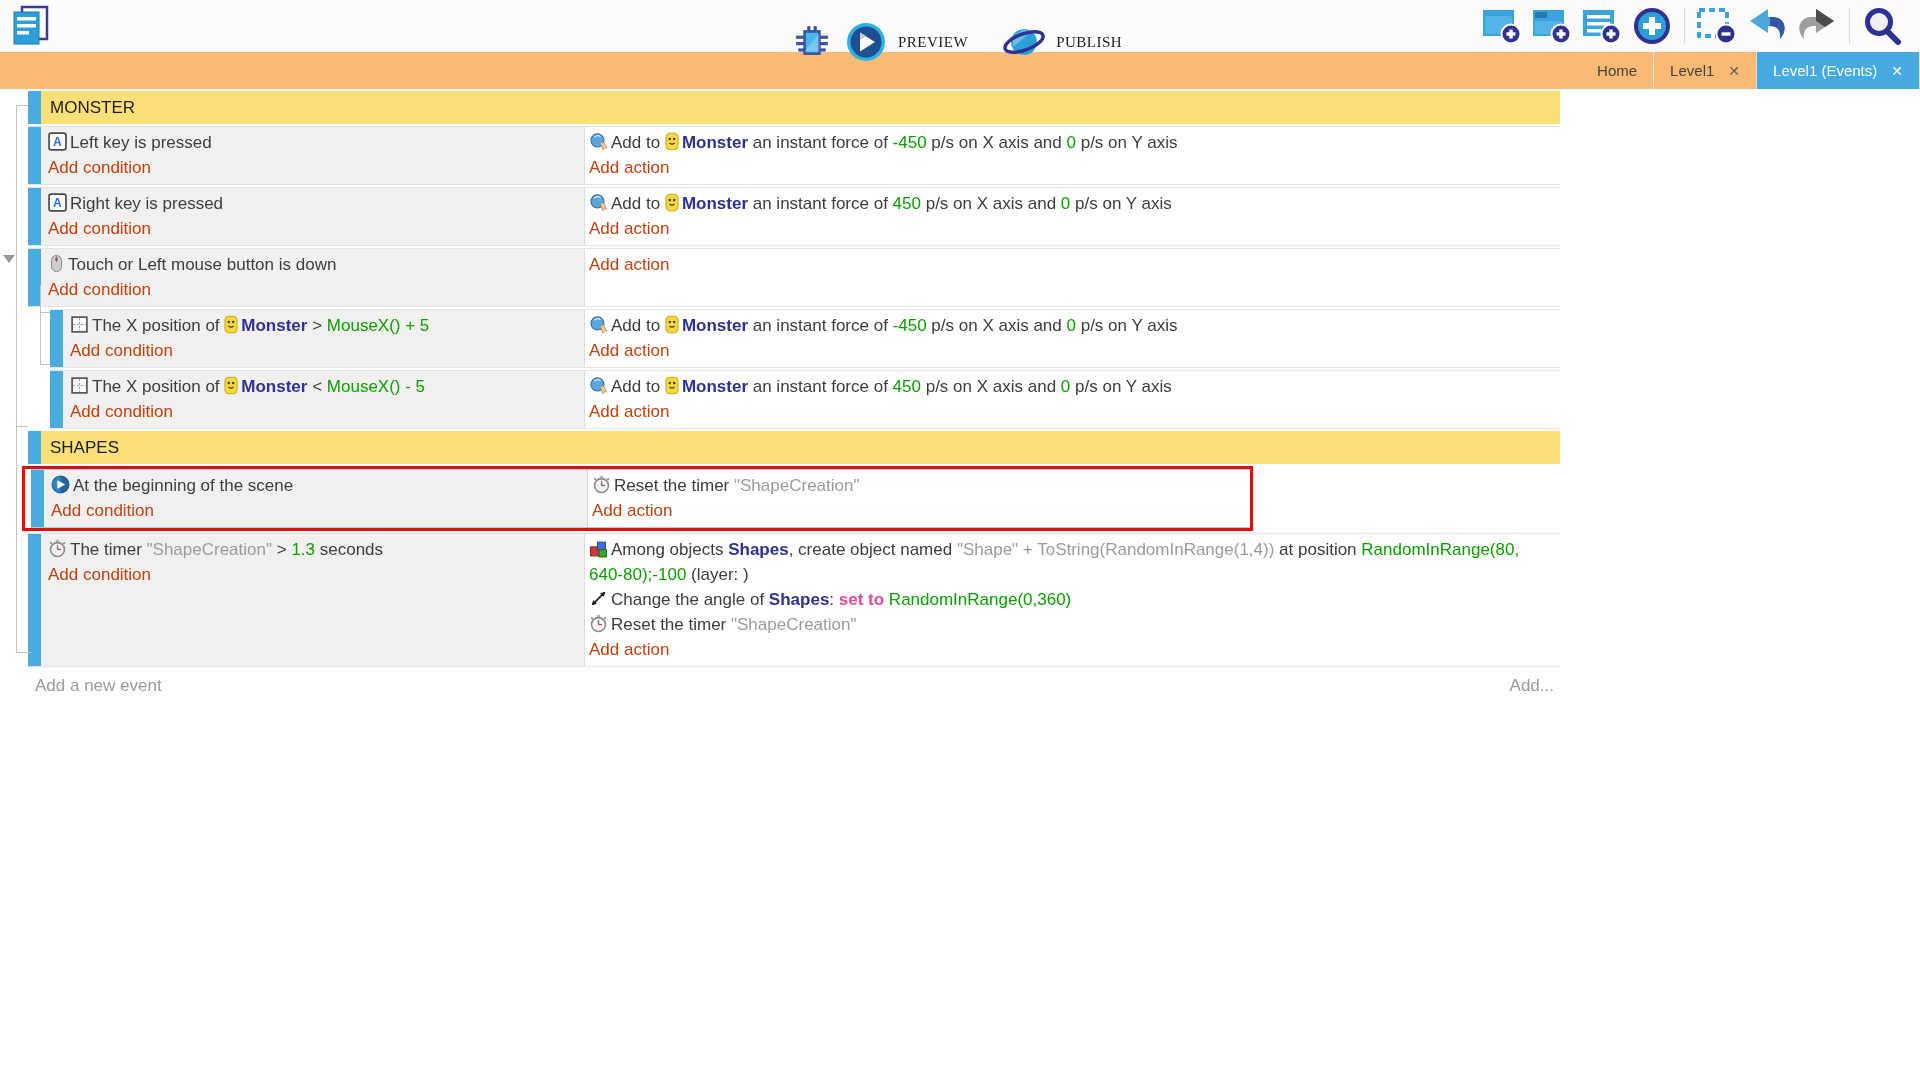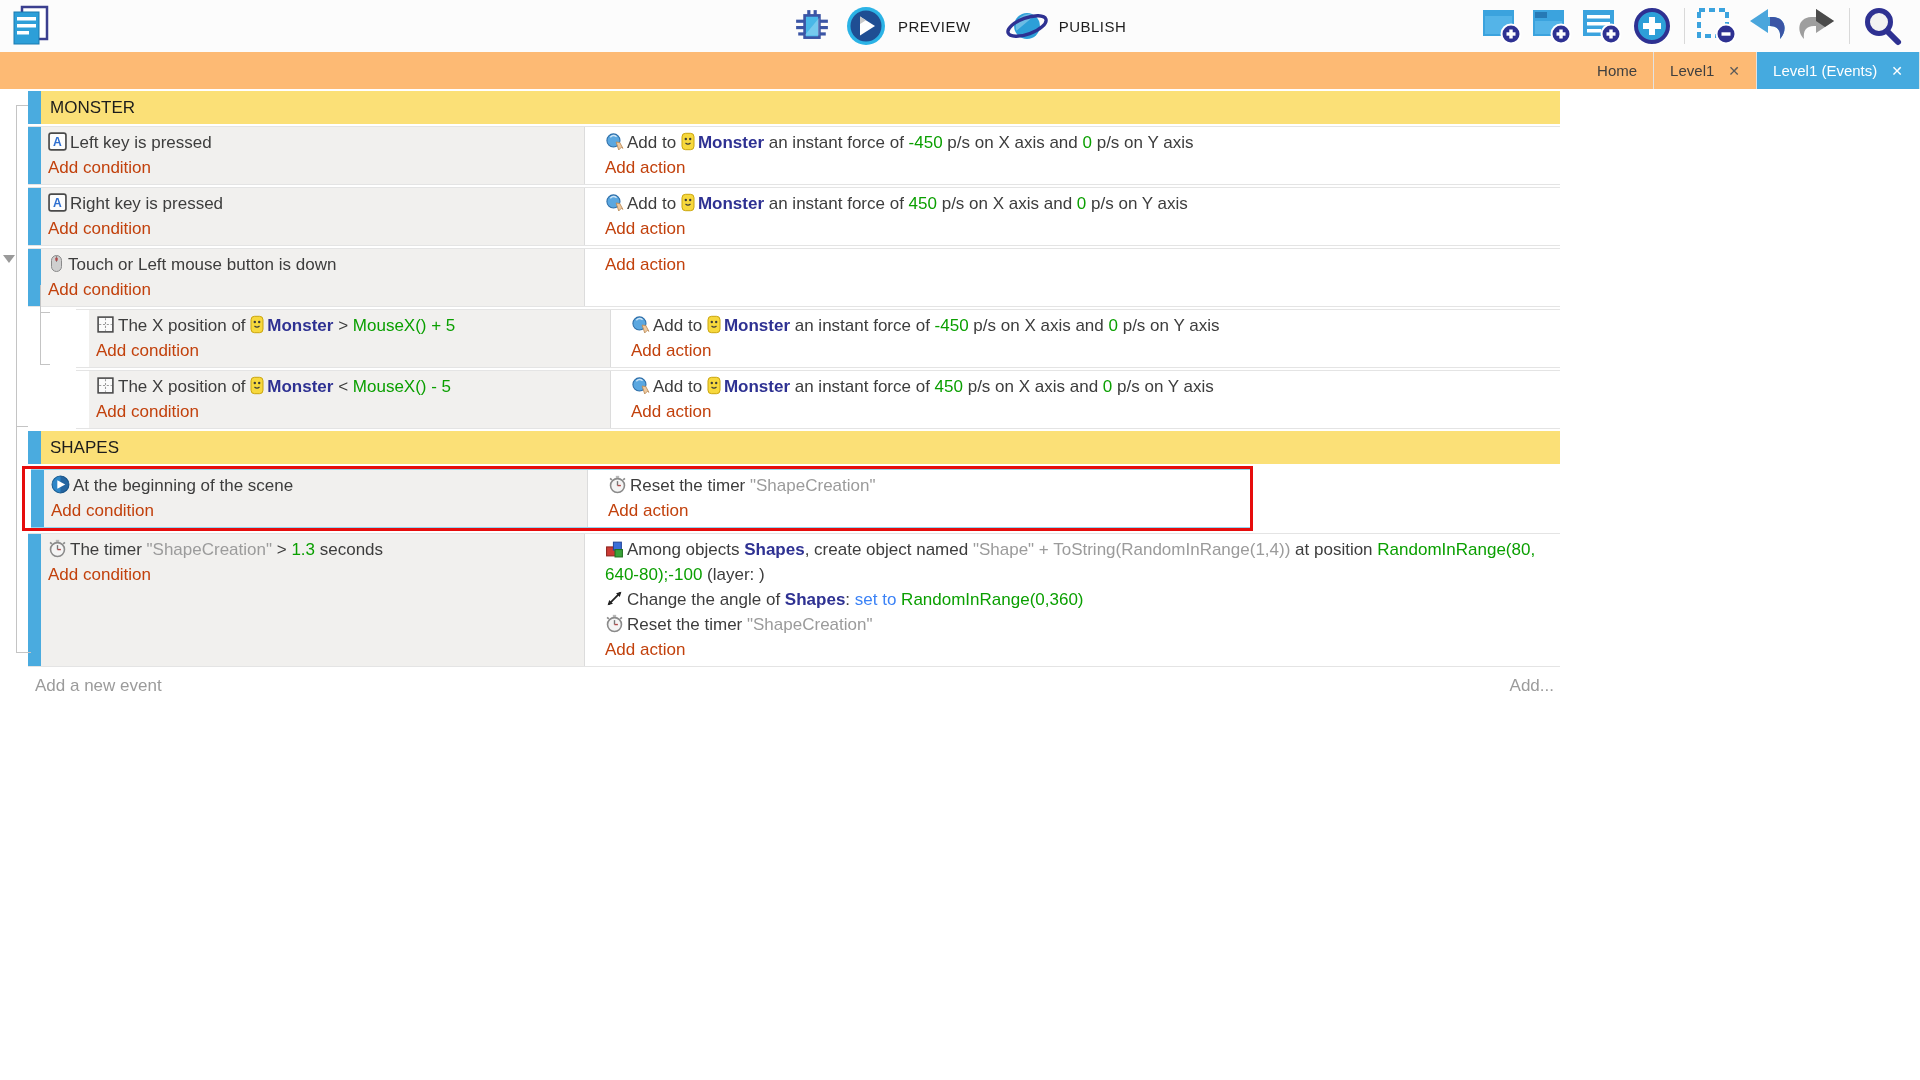--- a/index.html
+++ b/index.html
@@ -1,21 +1,21 @@
 <!DOCTYPE html>
 <html><head>
 <meta charset="utf-8">
 <style>
   * { box-sizing: border-box; margin: 0; padding: 0; }
   html,body { width: 1920px; height: 1080px; background:#fff; font-family:"Liberation Sans", sans-serif; overflow:hidden; }
 
   
   .toolbar { position:relative; height:52px; background:#fcfcfc; }
   .logo { position:absolute; left:8px; top:5px; width:42px; height:42px; }
-  .center-tools { position:absolute; left:790px; top:6px; display:flex; align-items:center; gap:10px; }
+  .center-tools { position:absolute; left:790px; top:22px; display:flex; align-items:center; gap:10px;font-family:Liberation Serif, serif; }
   .tool-label { font-size:15px; color:#1d1d1d; letter-spacing:0.5px; margin-right:24px; }
   .right-tools { position:absolute; right:16px; top:6px; display:flex; align-items:center; gap:6px; }
   .tbtn { width:44px; height:40px; display:flex; align-items:center; justify-content:center; cursor:pointer; }
   .tsep { width:1px; height:36px; background:#d9d9d9; margin:0 4px; }
 
   
   .tabstrip { height:37px; background:#fdba74; display:flex; align-items:stretch;justify-content:flex-end; }
   .tab { display:flex; align-items:center; padding:0 16px; font-size:15px; color:#3f3f3f; border-right:1px solid #e2e2e2; gap:14px; cursor:pointer; }
   .tab .x { font-size:14px; color:#5a5a5a; }
   .tab.active { background:#45aadf; color:#fff; }
@@ -24,33 +24,33 @@
   
   .sheet { position:relative; width:1560px; padding-top:2px; font-size:17px; }
   .rail div { position:absolute; background:#c4c4c4; }
   .expander { position:absolute; width:0; height:0; border-left:6px solid transparent; border-right:6px solid transparent; border-top:8px solid #9a9a9a; background:none !important; }
 
   .grow { display:flex; margin:0 0 2px 28px; height:33px; }
   .bar { width:13px; background:#4aabdf; flex:none; }
   .glabel { flex:1; background:#fbe077; line-height:33px; padding-left:9px; font-size:17px; color:#1c1c1c; }
 
   .erow { display:flex; margin:0 0 2px 28px; border-top:1px solid #e4e4e4; border-bottom:1px solid #e4e4e4; }
-  .erow.sub { margin-left:76px;align-items:center; }
+  .erow.sub { margin-left:50px; }
   .cond { width:544px; background:#f1f0ee; border-right:1px solid #dcdcdc; padding:3px 4px 4px 7px; }
   .erow.sub .cond { width:522px; }
-  .act { flex:1; background:#fff; padding:3px 4px 4px 20px; }
+  .act { flex:1; background:#fff; padding:3px 4px 4px 4px; }
   .line { line-height:25px; color:#3d3d3d; }
   .line .ic { display:inline-block; vertical-align:-3px; margin-right:3px; }
   .line .ic svg { display:block; }
   .ph { color:#c2410c; line-height:25px; }
   .t-plain { color:#3d3d3d; }
   .t-obj { color:#2e3192; font-weight:bold; }
   .t-green { color:#0a9f00; }
   .t-gray { color:#9b9b9b; }
-  .t-blue { color:#3b82f6; }
+  .t-blue { color:#ec4899;font-weight:bold; }
 
   .hl { border:3px solid #e60c0c; margin:0 8px 2px 22px; width:1231px; }
   .hl .erow { margin:0 0 0 6px; border-top:1px solid #8fd6f2; border-bottom:1px solid #8fd6f2; }
 
   .footer { display:flex; justify-content:space-between; margin:9px 0 0 35px; width:1519px; color:#9b9b9b; font-size:17px; }
 </style>
 </head>
 <body>
 
 <div class="toolbar">

